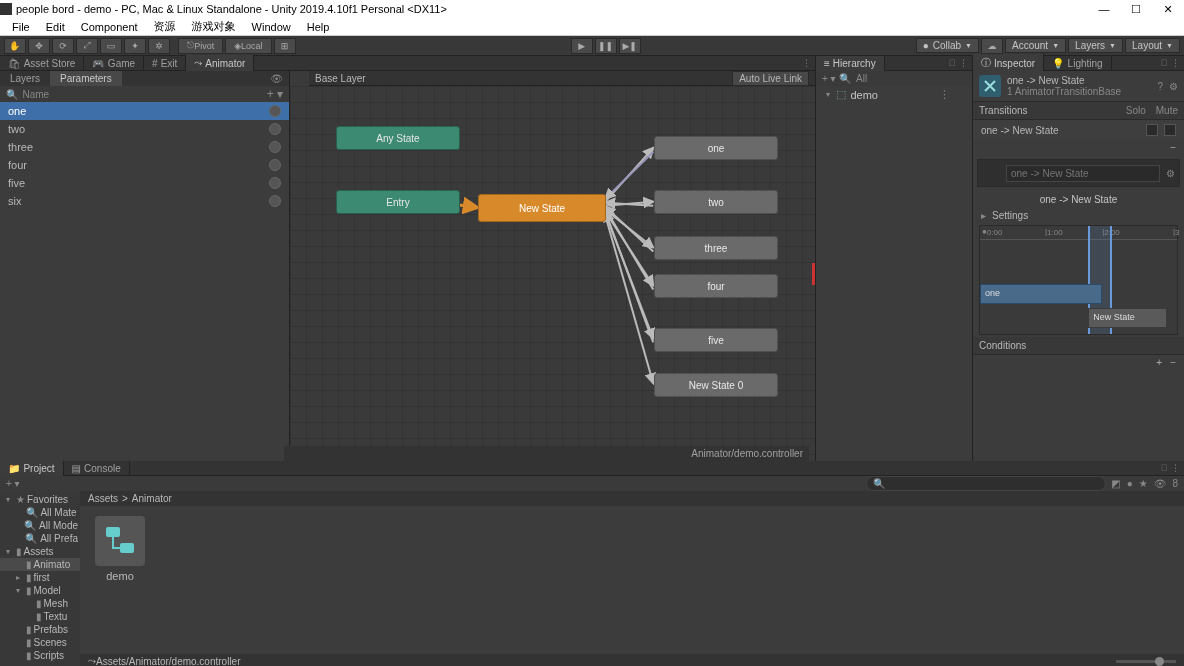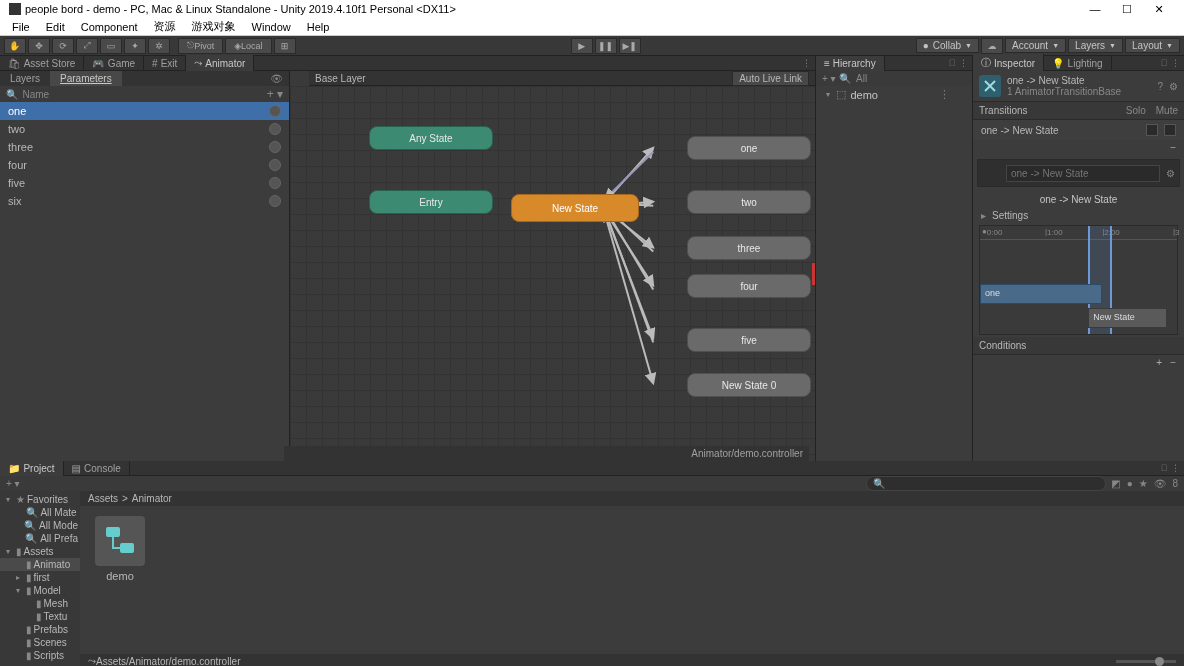--- a/index.html
+++ b/index.html
@@ -1,19 +1,19 @@
 <!DOCTYPE html>
 <html><head>
 <meta charset="utf-8">
 <style>
 * { margin: 0; padding: 0; box-sizing: border-box; font-family: Arial, sans-serif; }
 body { background: #3c3c3c; color: #b8b8b8; font-size: 11px; overflow: hidden; width: 1184px; height: 666px; }
 
 
-.title-bar { height: 18px; background: #fff; display: flex; align-items: center; padding: 0 9px; color: #000; font-size: 11px; }
+.title-bar { height: 18px; background: #fff; display: flex; align-items: center; padding: 0 0; color: #000; font-size: 11px; }
 .title-bar .icon { width: 12px; height: 12px; background: #333; margin-right: 4px; }
 .title-bar .spacer { flex: 1; }
 .title-bar .win-btn { width: 32px; text-align: center; cursor: pointer; }
 
 
 .menu-bar { height: 18px; background: #fff; display: flex; align-items: center; padding: 0 4px; color: #000; font-size: 11px; border-bottom: 1px solid #ccc; }
 .menu-bar span { padding: 0 8px; cursor: pointer; }
 
 
 .toolbar { height: 20px; background: #383838; display: flex; align-items: center; padding: 0 4px; border-bottom: 1px solid #222; }
@@ -32,35 +32,35 @@
 
 .panel { display: flex; flex-direction: column; border-right: 1px solid #222; }
 .panel-tabs { height: 15px; background: #333; display: flex; align-items: center; border-bottom: 1px solid #222; }
 .tab { padding: 2px 8px; font-size: 10px; display: flex; align-items: center; gap: 3px; cursor: pointer; border-right: 1px solid #222; color: #a0a0a0; }
 .tab.active { background: #3c3c3c; color: #c8c8c8; }
 .panel-tabs .tabs-right { margin-left: auto; padding-right: 4px; display: flex; gap: 4px; font-size: 9px; color: #888; }
 
 
 .anim-subtabs { height: 15px; background: #333; display: flex; align-items: center; font-size: 10px; }
 .anim-subtab { padding: 2px 10px; cursor: pointer; color: #a0a0a0; }
-.anim-subtab.active { background: #484848; color: #c8c8c8; text-decoration: underline; }
+.anim-subtab.active { background: #484848; color: #c8c8c8; }
 .name-filter { height: 16px; background: #3a3a3a; display: flex; align-items: center; padding: 0 6px; gap: 4px; color: #888; font-size: 10px; }
 .name-filter .plus { margin-left: auto; cursor: pointer; font-size: 12px; }
 .param-list { flex: 1; overflow: auto; background: #3c3c3c; }
 .param-row { height: 18px; display: flex; align-items: center; padding: 0 8px; gap: 6px; cursor: pointer; font-size: 11px; }
 .param-row.selected { background: #3e6fa8; color: #fff; }
 .param-toggle { width: 12px; height: 12px; border: 1px solid #666; border-radius: 50%; margin-left: auto; background: #555; }
 
 
 .graph-area { flex: 1; background: #3a3a3a; position: relative; display: flex; flex-direction: column; }
 .graph-header { height: 15px; background: #333; display: flex; align-items: center; padding: 0 6px; font-size: 10px; gap: 8px; border-bottom: 1px solid #222; margin-left: 19px;}
 .graph-header .right { margin-left: auto; display: flex; gap: 6px; align-items: center; }
 .llink-chip { background: #484848; padding: 1px 6px; border: 1px solid #2a2a2a; font-size: 10px; }
 .graph-canvas { flex: 1; position: relative; background-color: #3a3a3a; background-image: linear-gradient(#333 1px, transparent 1px), linear-gradient(90deg, #333 1px, transparent 1px); background-size: 16px 16px; overflow: hidden; }
-.node { position: absolute; width: 124px; height: 24px; border-radius: 8px; display: flex; align-items: center; justify-content: center; font-size: 10px; color: #e8e8e8; cursor: pointer; margin-left: 33px; }
+.node { position: absolute; width: 124px; height: 24px; border-radius: 3px; display: flex; align-items: center; justify-content: center; font-size: 10px; color: #e8e8e8; cursor: pointer; }
 .node.green { background: #3d8a72; border: 1px solid #2a5f4e; }
 .node.orange { background: #d88a2b; border: 1px solid #a6681f; width: 128px; height: 28px; color: #fff; }
 .node.grey { background: #6a6a6a; border: 1px solid #505050; }
 .graph-path { position: absolute; bottom: 0; right: 6px; font-size: 10px; color: #a0a0a0; background: #333; width: 100%; text-align: right; padding: 2px 6px; }
 .red-edge { position: absolute; right: 0; top: 50%; width: 3px; height: 22px; background: #c33; transform: translateY(-50%); }
 
 .graph-svg { position: absolute; inset: 0; width: 100%; height: 100%; pointer-events: none; }
 
 
 .hier-body { flex: 1; background: #3c3c3c; }

